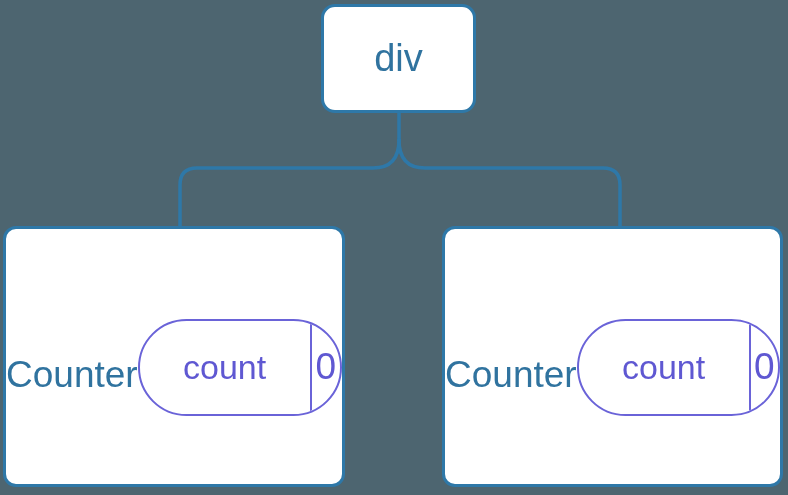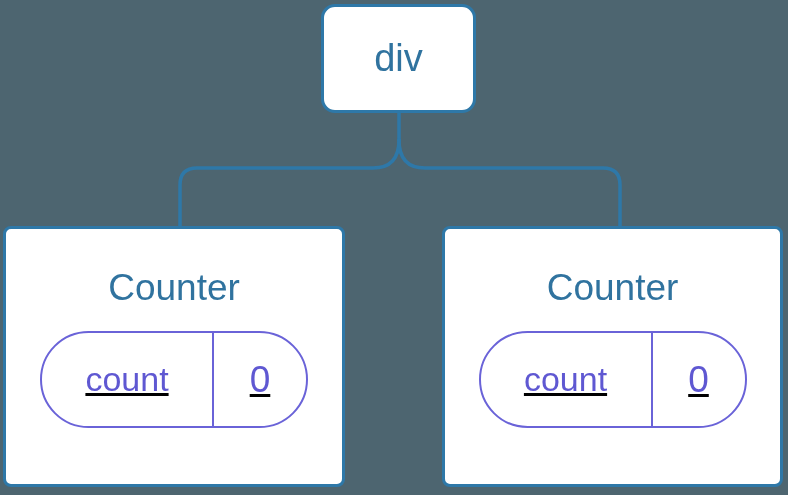--- a/index.html
+++ b/index.html
@@ -44,23 +44,23 @@
     font-size: 38px;
     font-weight: 500;
     color: var(--node-label-blue);
   }
   .component-card {
     position: absolute;
     top: 226px;
     height: 261px;
     background: var(--card-background);
     border: 3px solid var(--connector-blue);
-    border-radius: 8px;
+    border-radius: 13px;
     display: flex;
-    flex-direction: column;
+    flex-direction: row;
     align-items: center;
   }
   .card-left  { left: 3px;   width: 342px; }
   .card-right { left: 442px; width: 341px; }
   .component-title {
     margin-top: 37px;
     font-size: 37px;
     font-weight: 500;
     line-height: 1.2;
     color: var(--node-label-blue);
@@ -68,21 +68,20 @@
   .state-pill {
     margin-top: 21px;
     width: 268px;
     height: 97px;
     border: 2px solid var(--state-border-purple);
     border-radius: 50px;
     display: flex;
     align-items: stretch;
     overflow: hidden;
     background: var(--card-background);
-    text-decoration: underline;
   }
   .state-key {
     flex: 0 0 172px;
     display: flex;
     align-items: center;
     justify-content: center;
     border-right: 2px solid var(--state-border-purple);
     font-size: 34px;
     color: var(--state-text-purple);
   }

